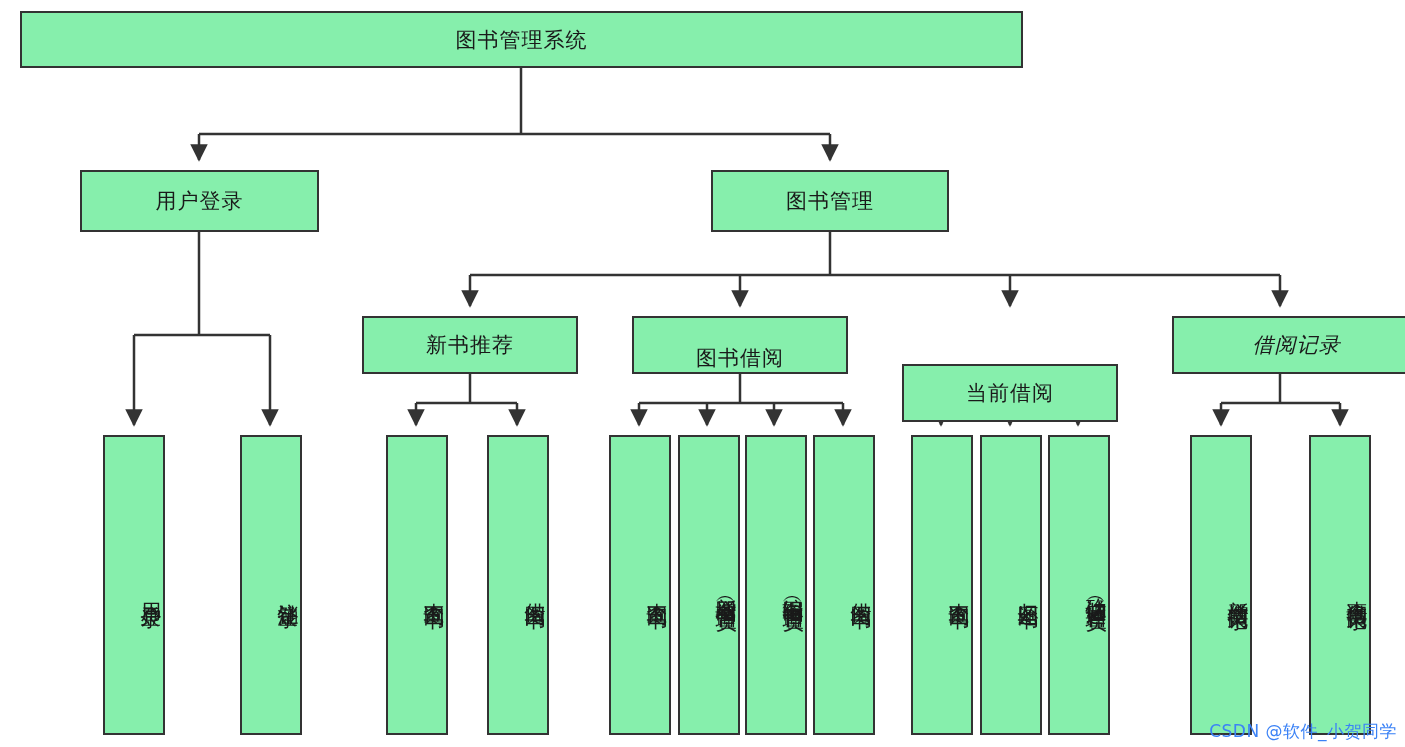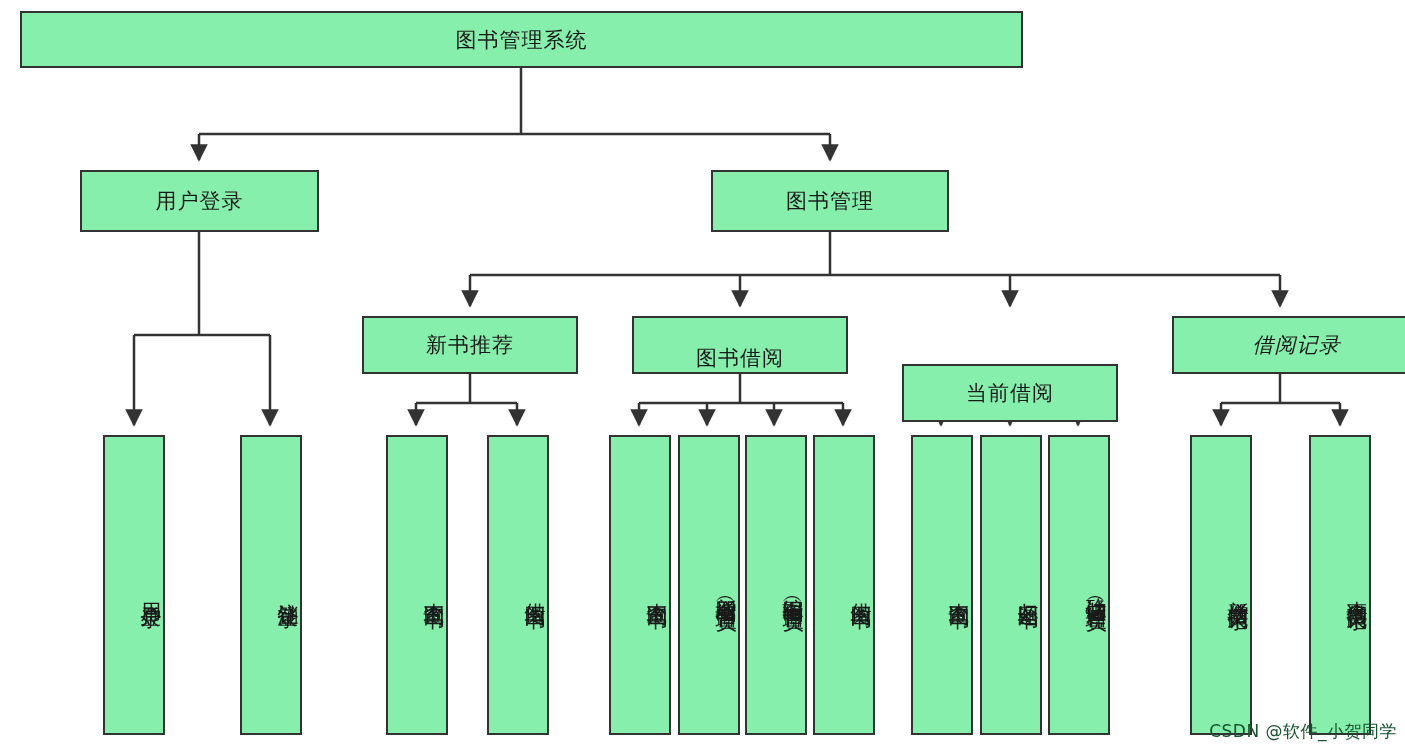--- a/index.html
+++ b/index.html
@@ -51,21 +51,21 @@
   .node.v .txt {
     writing-mode: vertical-rl;
     text-orientation: upright;
     line-height: 1.18;
   }
   .watermark {
     position: absolute;
     right: 8px;
     bottom: 4px;
     font-size: 17px;
-    color: #14532d;
+    color: #3b82f6;
     letter-spacing: 0.5px;
     white-space: nowrap;
   }
 </style>
 </head>
 <body>
 
 <div id="canvas">
 
   <svg class="connectors" viewBox="0 0 1405 747">

